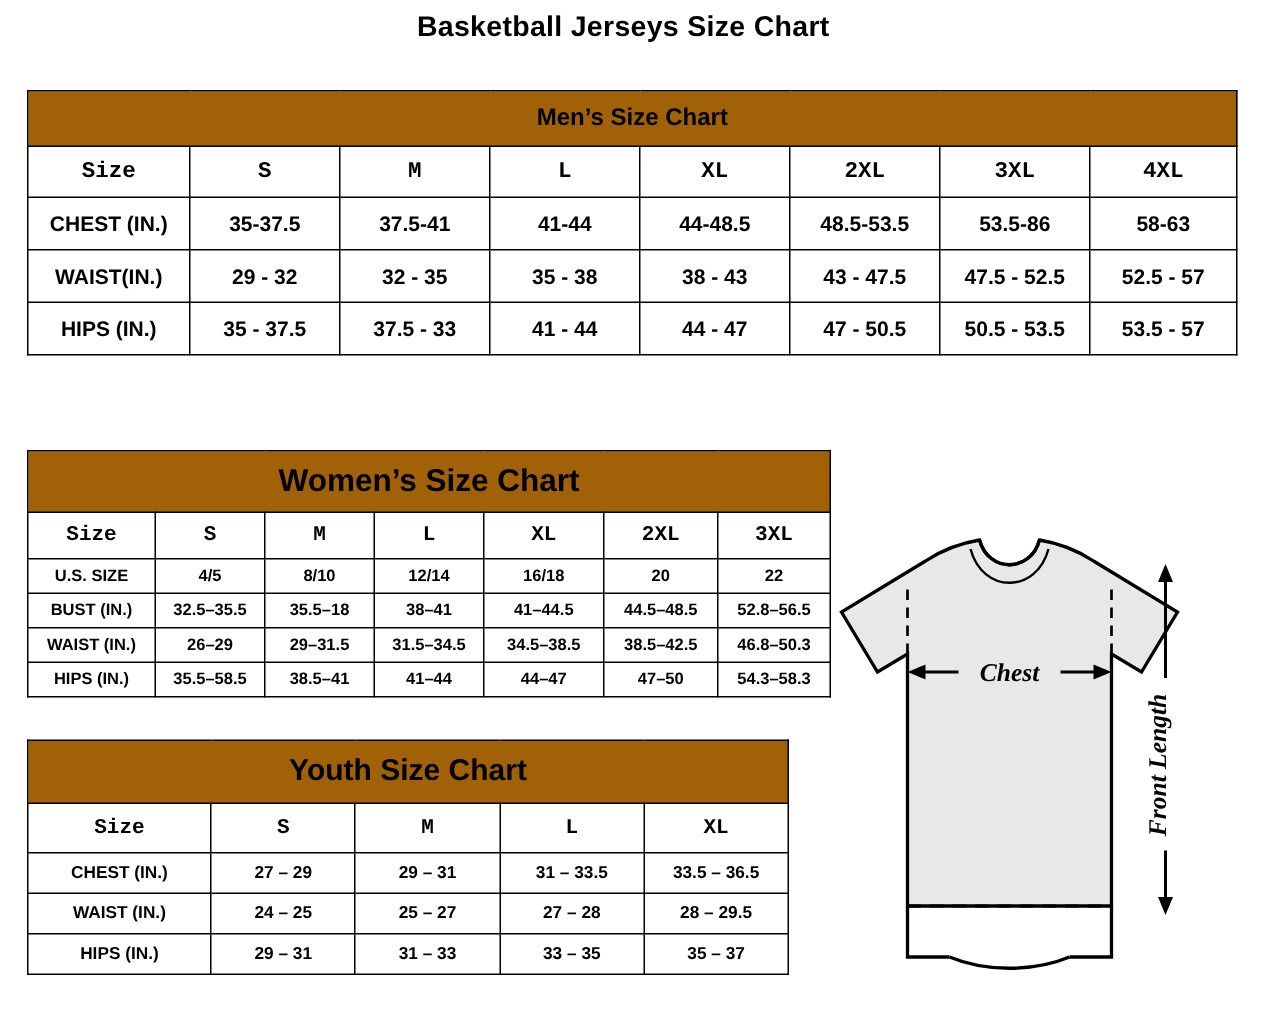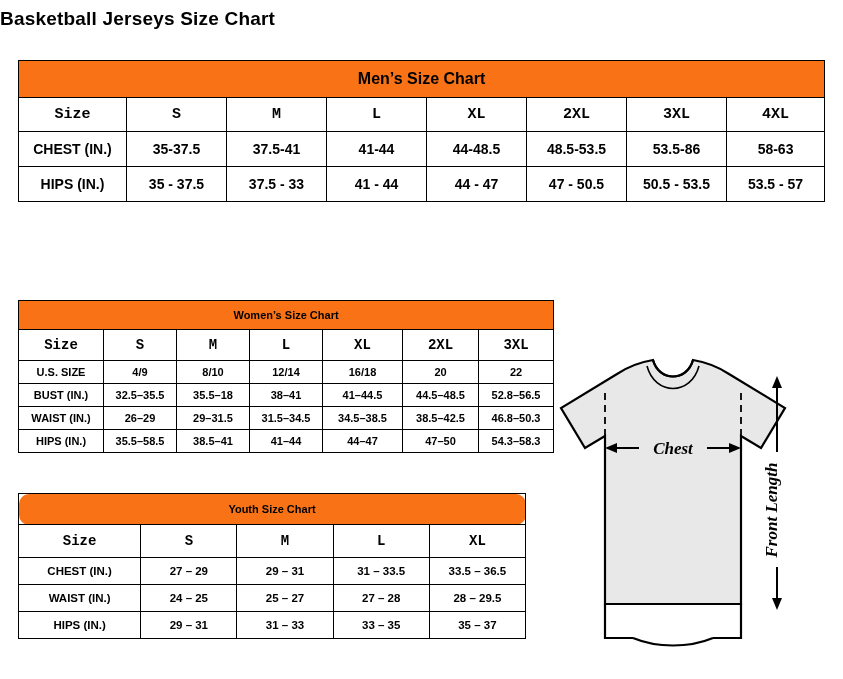--- a/index.html
+++ b/index.html
@@ -9,39 +9,39 @@
   }
   body {
     width: 843px;
     height: 679px;
     font-family: "Liberation Sans", sans-serif;
     color: #000000;
     position: relative;
     overflow: hidden;
   }
   .page-title {
-    text-align: left;
+    text-align: center;
     font-size: 19px;
     font-weight: bold;
     margin: 8px 12px 10px 0;
     letter-spacing: 0.2px;
   }
   table {
     border-collapse: collapse;
     table-layout: fixed;
   }
   td, th {
     border: 1px solid #000000;
     text-align: center;
     vertical-align: middle;
     font-weight: bold;
     background: #ffffff;
   }
   .chart-head td {
-    background: #f97316;
+    background: #a16207;
     font-size: 15px;
     font-weight: bold;
     padding: 8px 0;
   }
   .hdr-row td {
     font-size: 13px;
     padding: 7px 0;
     font-family: Liberation Mono, monospace;
   }
 
@@ -57,33 +57,33 @@
   #mens-table .data-row td { font-size: 14px; padding: 9px 2px; }
   #mens-table .rowlab { font-size: 13.5px; }
 
   
   #womens-table {
     position: absolute;
     left: 18px;
     top: 300px;
     width: 535px;
   }
-  #womens-table .chart-head td { font-size: 11px; padding: 8px 0; }
+  #womens-table .chart-head td { font-size: 21px; padding: 8px 0; }
   #womens-table .hdr-row td { font-size: 14px; padding: 7px 0; }
   #womens-table .data-row td { font-size: 11px; padding: 5px 1px; }
   #womens-table .rowlab { font-size: 11px; }
 
   
   #youth-table {
     position: absolute;
     left: 18px;
     top: 493px;
     width: 508px;
   }
-  #youth-table .chart-head td { font-size: 11px; padding: 9px 0; border-radius: 10px; }
+  #youth-table .chart-head td { font-size: 20px; padding: 9px 0; }
   #youth-table .hdr-row td { font-size: 14px; padding: 8px 0; }
   #youth-table .data-row td { font-size: 11.5px; padding: 7px 1px; }
   #youth-table .rowlab { font-size: 11.5px; }
 
   
   #shirt-diagram {
     position: absolute;
     left: 529px;
     top: 352px;
     width: 288px;
@@ -130,20 +130,30 @@
     </tr>
     <tr class="data-row">
       <td class="rowlab">CHEST (IN.)</td>
       <td>35-37.5</td>
       <td>37.5-41</td>
       <td>41-44</td>
       <td>44-48.5</td>
       <td>48.5-53.5</td>
       <td>53.5-86</td>
       <td>58-63</td>
+    </tr>
+    <tr class="data-row">
+      <td class="rowlab">WAIST(IN.)</td>
+      <td>29 - 32</td>
+      <td>32 - 35</td>
+      <td>35 - 38</td>
+      <td>38 - 43</td>
+      <td>43 - 47.5</td>
+      <td>47.5 - 52.5</td>
+      <td>52.5 - 57</td>
     </tr>
     <tr class="data-row">
       <td class="rowlab">HIPS (IN.)</td>
       <td>35 - 37.5</td>
       <td>37.5 - 33</td>
       <td>41 - 44</td>
       <td>44 - 47</td>
       <td>47 - 50.5</td>
       <td>50.5 - 53.5</td>
       <td>53.5 - 57</td>
@@ -169,21 +179,21 @@
       <td>Size</td>
       <td>S</td>
       <td>M</td>
       <td>L</td>
       <td>XL</td>
       <td>2XL</td>
       <td>3XL</td>
     </tr>
     <tr class="data-row">
       <td class="rowlab">U.S. SIZE</td>
-      <td>4/9</td>
+      <td>4/5</td>
       <td>8/10</td>
       <td>12/14</td>
       <td>16/18</td>
       <td>20</td>
       <td>22</td>
     </tr>
     <tr class="data-row">
       <td class="rowlab">BUST  (IN.)</td>
       <td>32.5–35.5</td>
       <td>35.5–18</td>

